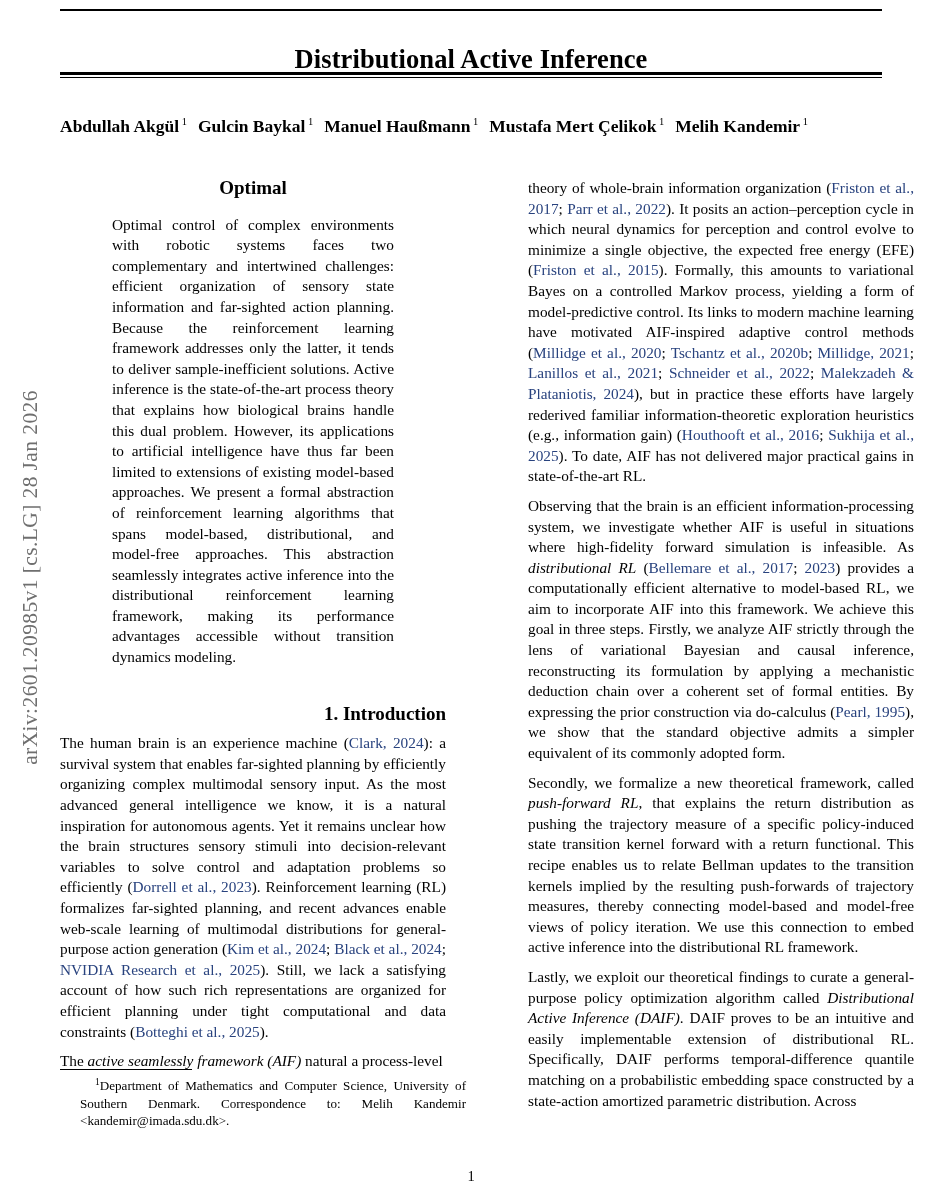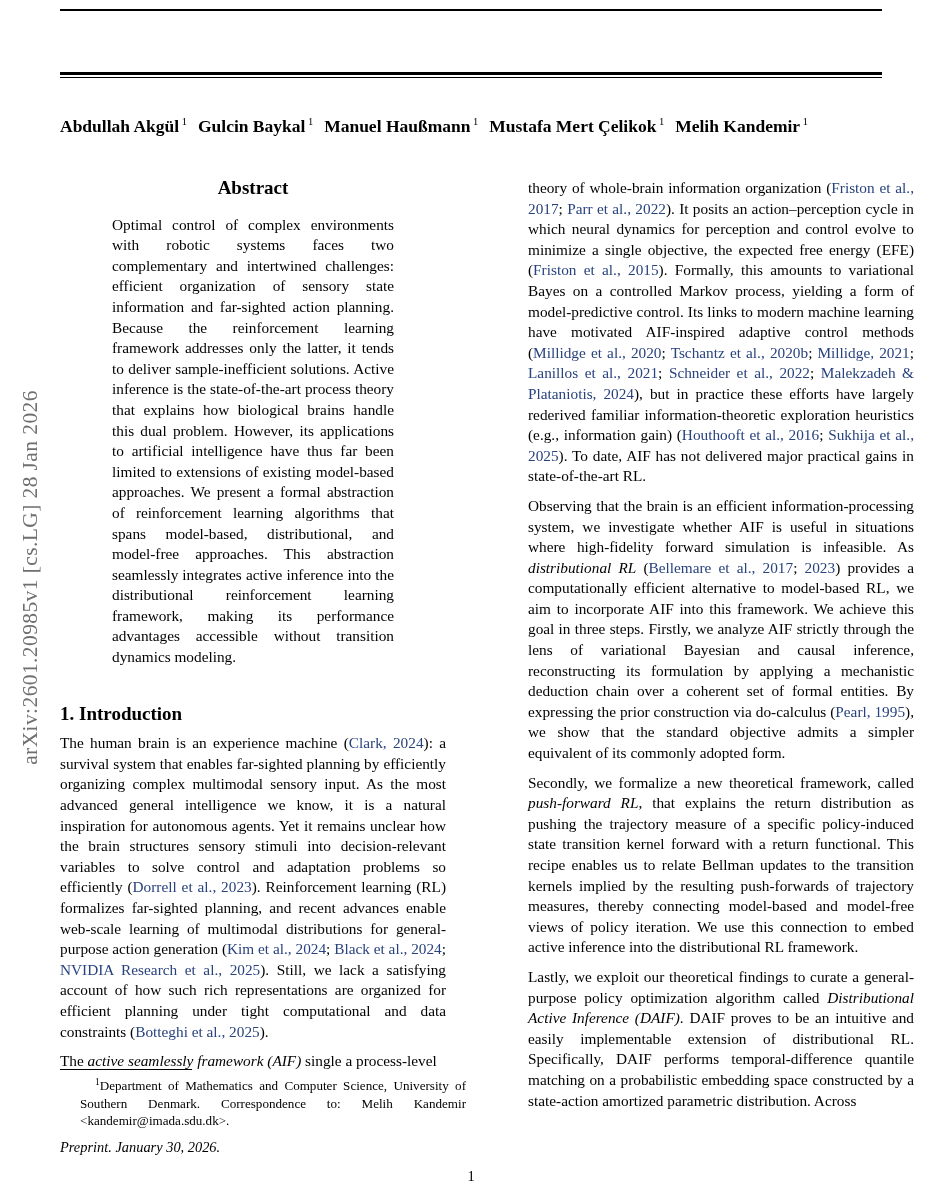--- a/index.html
+++ b/index.html
@@ -133,21 +133,21 @@
     text-align: justify;
     font-size: 15.3px;
     line-height: 20.6px;
     hyphens: auto;
   }
 
   .section-head {
     font-size: 19px;
     font-weight: bold;
     margin: 36px 0 9px 0;
-    text-align: left;
+    text-align: right;
   }
   p.para {
     margin: 0 0 9px 0;
     text-align: justify;
     hyphens: auto;
   }
   p.para.tight { margin-bottom: 0; }
 
   .cite { color: #28427e; }
   .it { font-style: italic; }
@@ -198,51 +198,51 @@
 </head>
 <body>
 
 <div class="arxiv-stamp">
   <div class="arxiv-stamp-text">arXiv:2601.20985v1  [cs.LG]  28 Jan 2026</div>
 </div>
 
 <div class="page">
 
   <div class="rule-top"></div>
+  <h1 class="paper-title">Distributional Active Inference</h1>
   <div class="rule-bottom-outer"></div>
   <div class="rule-bottom-inner"></div>
 
   <div class="authors">
     <span class="author"><span>Abdullah Akgül</span><span class="affil-mark">1</span></span><span class="author"><span>Gulcin Baykal</span><span class="affil-mark">1</span></span><span class="author"><span>Manuel Haußmann</span><span class="affil-mark">1</span></span><span class="author"><span>Mustafa Mert Çelikok</span><span class="affil-mark">1</span></span><span class="author"><span>Melih Kandemir</span><span class="affil-mark">1</span></span>
   </div>
 
   <div class="col col-left">
 
-    <div class="abstract-head">Abstract</div>
+    <div class="abstract-head">Optimal</div>
     <p class="abstract-body">Optimal control of complex environments with robotic systems faces two complementary and intertwined challenges: efficient organization of sensory state information and far-sighted action planning. Because the reinforcement learning framework addresses only the latter, it tends to deliver sample-inefficient solutions. Active inference is the state-of-the-art process theory that explains how biological brains handle this dual problem. However, its applications to artificial intelligence have thus far been limited to extensions of existing model-based approaches. We present a formal abstraction of reinforcement learning algorithms that spans model-based, distributional, and model-free approaches. This abstraction seamlessly integrates active inference into the distributional reinforcement learning framework, making its performance advantages accessible without transition dynamics modeling.</p>
 
     <div class="section-head">1. Introduction</div>
 
     <p class="para"><span>The human brain is an experience machine (</span><span class="cite">Clark, 2024</span><span>): a survival system that enables far-sighted planning by efficiently organizing complex multimodal sensory input. As the most advanced general intelligence we know, it is a natural inspiration for autonomous agents. Yet it remains unclear how the brain structures sensory stimuli into decision-relevant variables to solve control and adaptation problems so efficiently (</span><span class="cite">Dorrell et al., 2023</span><span>). Reinforcement learning (RL) formalizes far-sighted planning, and recent advances enable web-scale learning of multimodal distributions for general-purpose action generation (</span><span class="cite">Kim et al., 2024</span><span>; </span><span class="cite">Black et al., 2024</span><span>; </span><span class="cite">NVIDIA Research et al., 2025</span><span>). Still, we lack a satisfying account of how such rich representations are organized for efficient planning under tight computational and data constraints (</span><span class="cite">Botteghi et al., 2025</span><span>).</span></p>
 
-    <p class="para tight"><span>The </span><span class="it">active seamlessly framework (AIF)</span><span> single a process-level</span></p>
+    <p class="para tight"><span>The </span><span class="it">active seamlessly framework (AIF)</span><span> natural a process-level</span></p>
 
   </div>
 
   <div class="col col-right">
 
     <p class="para"><span>theory of whole-brain information organization (</span><span class="cite">Friston et al., 2017</span><span>; </span><span class="cite">Parr et al., 2022</span><span>). It posits an action–perception cycle in which neural dynamics for perception and control evolve to minimize a single objective, the expected free energy (EFE) (</span><span class="cite">Friston et al., 2015</span><span>). Formally, this amounts to variational Bayes on a controlled Markov process, yielding a form of model-predictive control. Its links to modern machine learning have motivated AIF-inspired adaptive control methods (</span><span class="cite">Millidge et al., 2020</span><span>; </span><span class="cite">Tschantz et al., 2020b</span><span>; </span><span class="cite">Millidge, 2021</span><span>; </span><span class="cite">Lanillos et al., 2021</span><span>; </span><span class="cite">Schneider et al., 2022</span><span>; </span><span class="cite">Malekzadeh &amp; Plataniotis, 2024</span><span>), but in practice these efforts have largely rederived familiar information-theoretic exploration heuristics (e.g., information gain) (</span><span class="cite">Houthooft et al., 2016</span><span>; </span><span class="cite">Sukhija et al., 2025</span><span>). To date, AIF has not delivered major practical gains in state-of-the-art RL.</span></p>
 
     <p class="para"><span>Observing that the brain is an efficient information-processing system, we investigate whether AIF is useful in situations where high-fidelity forward simulation is infeasible. As </span><span class="it">distributional RL</span><span> (</span><span class="cite">Bellemare et al., 2017</span><span>; </span><span class="cite">2023</span><span>) provides a computationally efficient alternative to model-based RL, we aim to incorporate AIF into this framework. We achieve this goal in three steps. Firstly, we analyze AIF strictly through the lens of variational Bayesian and causal inference, reconstructing its formulation by applying a mechanistic deduction chain over a coherent set of formal entities. By expressing the prior construction via do-calculus (</span><span class="cite">Pearl, 1995</span><span>), we show that the standard objective admits a simpler equivalent of its commonly adopted form.</span></p>
 
     <p class="para"><span>Secondly, we formalize a new theoretical framework, called </span><span class="it">push-forward RL</span><span>, that explains the return distribution as pushing the trajectory measure of a specific policy-induced state transition kernel forward with a return functional. This recipe enables us to relate Bellman updates to the transition kernels implied by the resulting push-forwards of trajectory measures, thereby connecting model-based and model-free views of policy iteration. We use this connection to embed active inference into the distributional RL framework.</span></p>
 
     <p class="para"><span>Lastly, we exploit our theoretical findings to curate a general-purpose policy optimization algorithm called </span><span class="it">Distributional Active Inference (DAIF)</span><span>. DAIF proves to be an intuitive and easily implementable extension of distributional RL. Specifically, DAIF performs temporal-difference quantile matching on a probabilistic embedding space constructed by a state-action amortized parametric distribution. Across</span></p>
 
   </div>
 
   <div class="footnote-rule"></div>
   <div class="footnote"><span class="footnote-indent"></span><span class="footnote-mark">1</span><span>Department of Mathematics and Computer Science, University of Southern Denmark. Correspondence to: Melih Kandemir &lt;kandemir@imada.sdu.dk&gt;.</span></div>
-  <div class="preprint">Preprint. January 30, 2026.</div>
 
   <div class="page-number">1</div>
 
 </div>
 
 </body></html>

